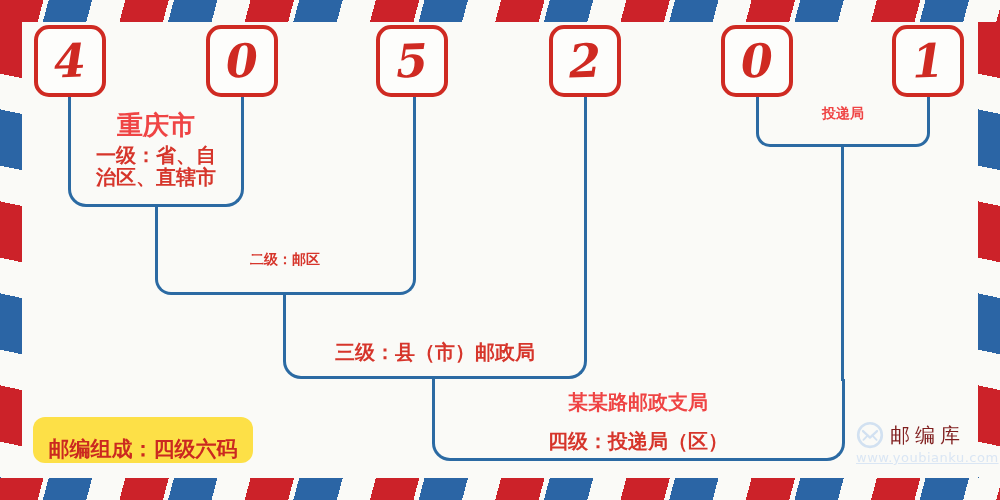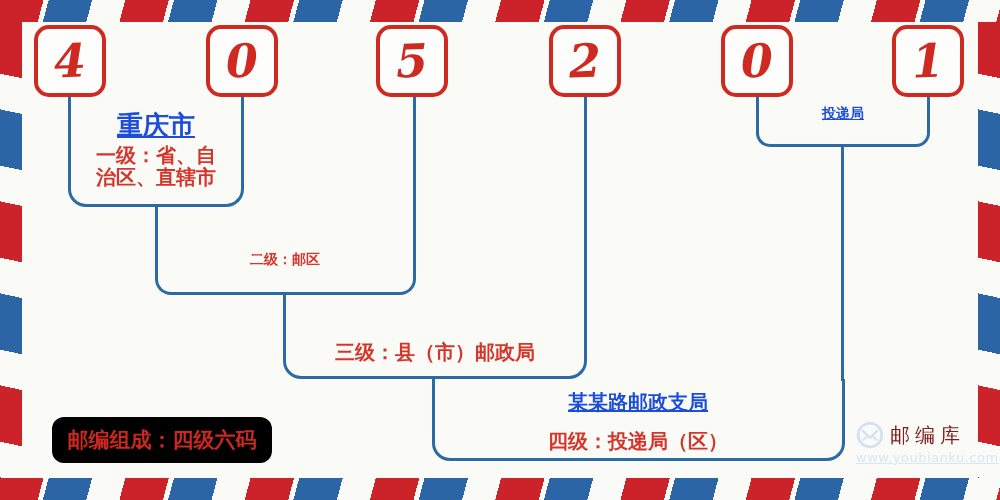--- a/index.html
+++ b/index.html
@@ -31,29 +31,29 @@
 
   
   .bracket{position:absolute;box-sizing:border-box;
     border-left:3px solid #2b6aa3;border-right:3px solid #2b6aa3;border-bottom:3px solid #2b6aa3;
     border-radius:0 0 18px 18px;z-index:1;}
   .vseg{position:absolute;width:3px;background:#2b6aa3;z-index:1;}
 
   
   .lbl{position:absolute;transform:translateX(-50%);white-space:pre-line;
     text-align:center;font-weight:bold;line-height:1.12;z-index:2;}
-  .lbl.blue{color:#1d4ed8;text-decoration:underline;}
+  .lbl.blue{color:#ef4444;}
   .lbl.red{color:#d6352b;}
   .fs26{font-size:26px;}
   .fs22{font-size:14px;}
   .fs20{font-size:20px;}
 
   
-  .badge{position:absolute;left:52px;top:417px;width:220px;height:46px;
-    background:#000000;border-radius:12px;display:flex;align-items:center;justify-content:center;z-index:2;}
+  .badge{position:absolute;left:33px;top:417px;width:220px;height:46px;
+    background:#fde047;border-radius:12px;display:flex;align-items:flex-end;justify-content:center;z-index:2;}
   .badge span{color:#cb2920;font-weight:bold;font-size:21px;}
 
   
   .watermark{position:absolute;left:856px;top:421px;z-index:2;color:#d2e1f1;}
   .wm-row{display:flex;align-items:center;gap:6px;}
   .wm-brand{font-size:20px;font-weight:normal;letter-spacing:5px;color:#7f1d1d;}
   .wm-url{font-size:13px;color:#dae6f4;margin-top:1px;letter-spacing:0.5px;text-decoration:underline;}
 </style>
 </head>
 <body>

